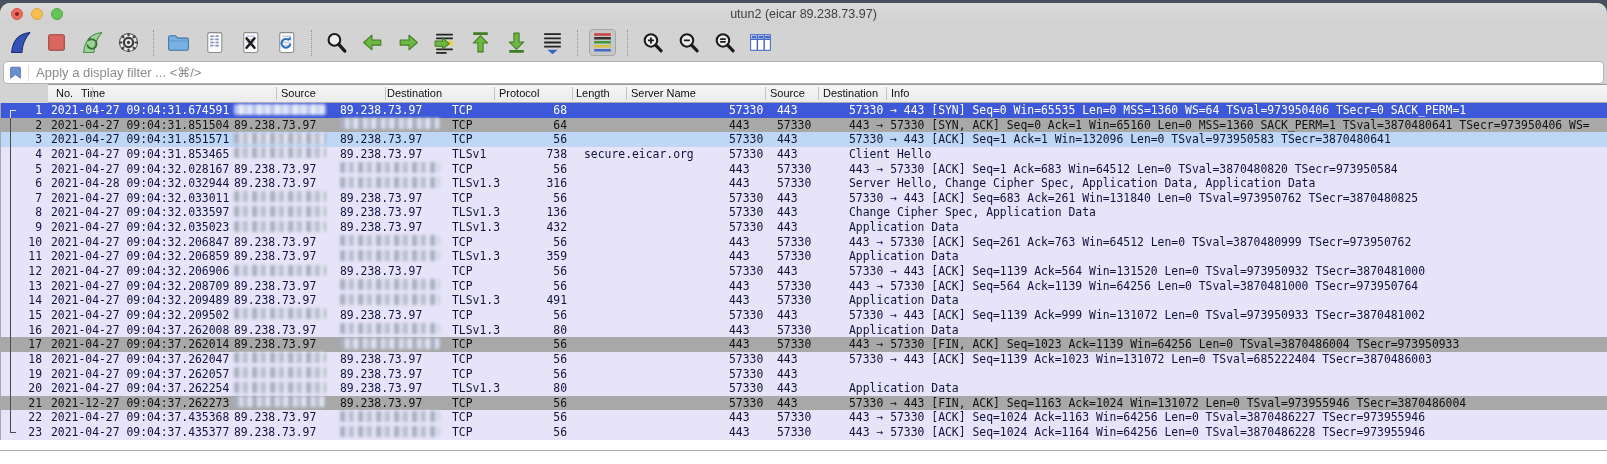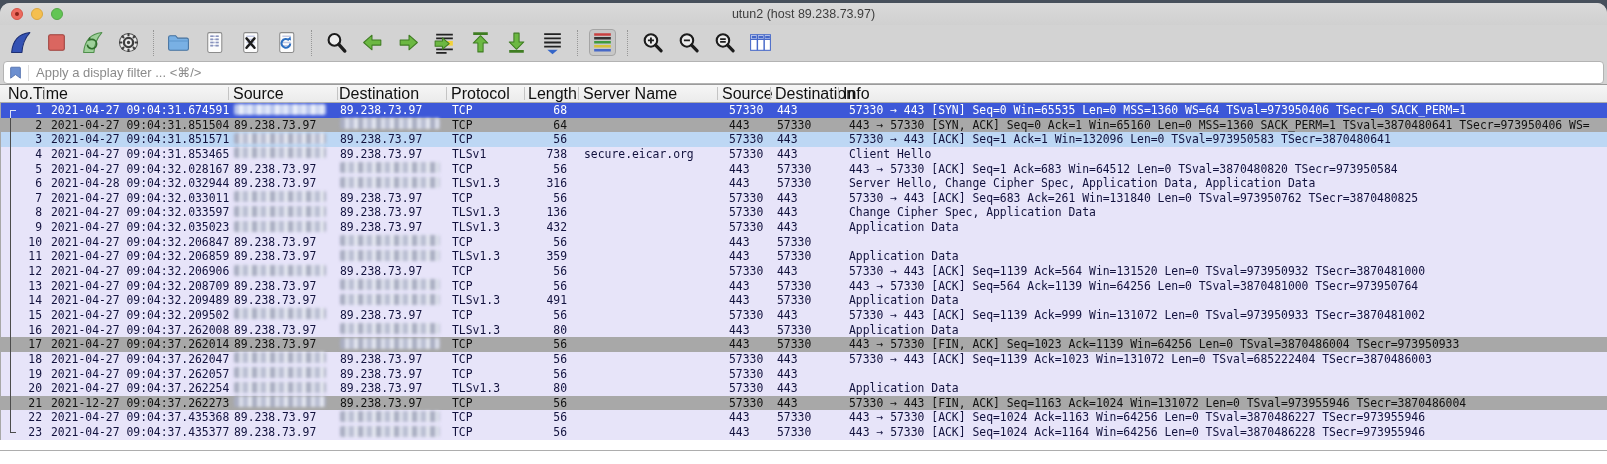--- a/index.html
+++ b/index.html
@@ -23,21 +23,21 @@
   .tb-sep{height:26px;border-left:1px dotted #979797;margin:0 2px;}
   
   .filterbar{height:24px;padding:1px 3px 0 3px;box-sizing:border-box;}
   .filter-input{height:21px;background:#fff;border:1px solid #b3b3b3;border-radius:4px;
                 display:flex;align-items:center;padding:0 5px;gap:7px;}
   .fi-icon{display:flex;align-items:center;padding-right:6px;border-right:1px solid #dedede;height:16px;}
   .placeholder{color:#8b8b8b;font-size:13px;line-height:19px;}
   
   .header{position:relative;height:17px;background:linear-gradient(#f6f6f6,#ebebeb);
           border-top:1px solid #9b9b9b;border-bottom:1px solid #ababab;box-sizing:content-box;
-          font-size:16px;color:#101010;}
+          font-size:11px;color:#101010;margin-left:48px;}
   .hcell{position:absolute;top:0;line-height:17px;white-space:nowrap;}
   .hdiv{position:absolute;top:2px;bottom:2px;width:1px;background:#c4c4c4;}
   
   .list{position:relative;height:337px;background:#fff;border-left:1px solid #a8a8a8;}
   .row{position:relative;height:14.652px;font-family:"DejaVu Sans Mono",monospace;
        font-size:11.4px;line-height:14.6px;white-space:nowrap;--bk:#4c4c4c;}
   .row-lavender{background:var(--c-lavender);color:var(--c-rowtext);}
   .row-lightblue{background:var(--c-lightblue);color:var(--c-rowtext);}
   .row-gray{background:var(--c-gray);color:#121212;}
   .row-selected{background:var(--c-selected);color:#ffffff;--bk:#dde3f6;}
@@ -69,21 +69,21 @@
 <body>
 
 <div class="window">
 
   <div class="titlebar">
     <div class="lights">
       <span class="light red"></span>
       <span class="light yellow"></span>
       <span class="light green"></span>
     </div>
-    <div class="title">utun2 (host 89.238.73.97)</div>
+    <div class="title">utun2 (eicar 89.238.73.97)</div>
   </div>
 
   <div class="toolbar">
       <span class="tbi">
         <svg viewBox="0 0 24 24">
           <path d="M3.5 21.5 C4.5 10 10 3.8 21 2.5 C15.5 8.5 13.8 14.5 13.4 21.5 Z" fill="#3452b4" stroke="#1d2f73" stroke-linejoin="round"></path>
         </svg>
       </span>
       <span class="tbi">
         <svg viewBox="0 0 24 24">
@@ -382,20 +382,21 @@
         <span class="bracket b-mid"></span>
         <span class="cell c-no">10</span>
         <span class="cell c-time">2021-04-27 09:04:32.206847</span>
         <span class="cell c-src">89.238.73.97</span>
         <span class="cell c-dst"><span class="redact"></span></span>
         <span class="cell c-proto">TCP</span>
         <span class="cell c-len">56</span>
         <span class="cell c-server"></span>
         <span class="cell c-sport">443</span>
         <span class="cell c-dport">57330</span>
+        <span class="cell c-info">443 → 57330 [ACK] Seq=261 Ack=763 Win=64512 Len=0 TSval=3870480999 TSecr=973950762</span>
       </div>
       <div class="row row-lavender">
         <span class="bracket b-mid"></span>
         <span class="cell c-no">11</span>
         <span class="cell c-time">2021-04-27 09:04:32.206859</span>
         <span class="cell c-src">89.238.73.97</span>
         <span class="cell c-dst"><span class="redact"></span></span>
         <span class="cell c-proto">TLSv1.3</span>
         <span class="cell c-len">359</span>
         <span class="cell c-server"></span>

